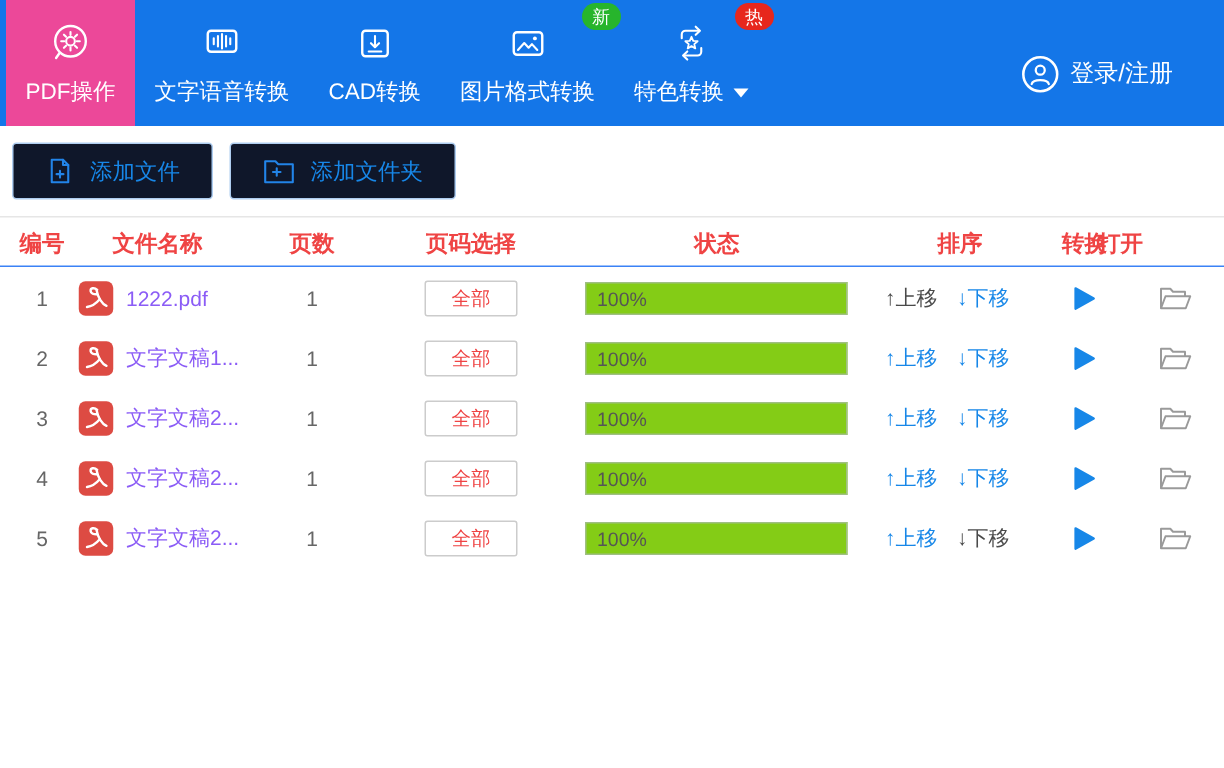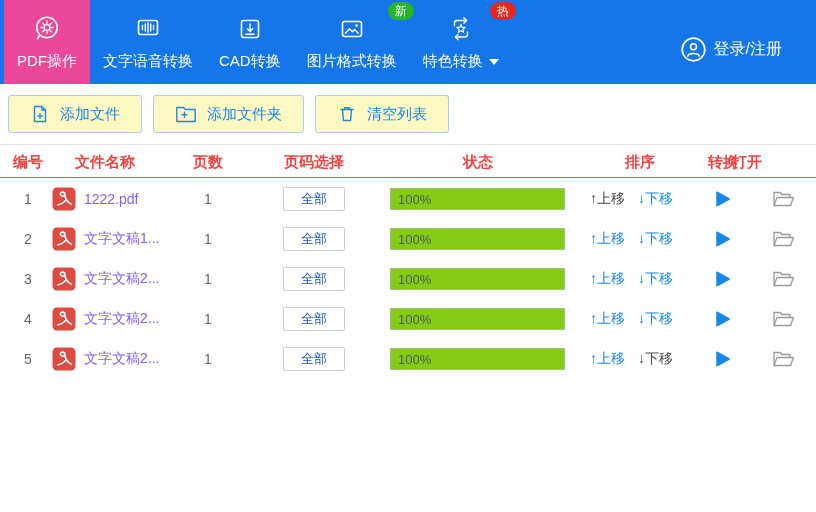--- a/index.html
+++ b/index.html
@@ -14,41 +14,41 @@
   .tab.active { background:#ec4899; }
   .tab-label { font-size:15px; white-space:nowrap; display:flex; align-items:center; }
   .tab-icon { height:32px; display:flex; align-items:center; }
   .badge { position:absolute; top:2px; right:-4px; height:18px; line-height:18px; padding:0 7px; border-radius:9px; font-size:12px; color:#fff; z-index:2; }
   .badge.new { background:#27b52c; }
   .badge.hot { background:#e7271d; }
   .caret { width:0; height:0; border-left:5px solid transparent; border-right:5px solid transparent; border-top:6px solid #fff; margin-left:6px; display:inline-block; }
   .login { position:absolute; right:34px; top:36px; display:flex; align-items:center; gap:7px; color:#fff; font-size:16px; cursor:pointer; }
   
   .toolbar { position:absolute; top:95px; left:8px; display:flex; gap:11px; }
-  .tbtn { display:flex; align-items:center; gap:10px; height:38px; padding:0 21px; background:#fef9c3; border:1px solid #aecdf0; border-radius:3px; color:#1787e8; font-size:15px; cursor:pointer; font-family:inherit; }
+  .tbtn { display:flex; align-items:center; gap:10px; height:38px; padding:0 21px; background:#0f172a; border:1px solid #aecdf0; border-radius:3px; color:#1787e8; font-size:15px; cursor:pointer; font-family:inherit; }
   .divider { position:absolute; top:144px; left:0; right:0; height:1px; background:#e6e6e6; }
   
   .thead { position:absolute; top:150px; left:0; right:0; height:28px; border-bottom:1px solid #3b82f6; font-size:15px; color:#ef4444; font-weight:bold; }
   .h { position:absolute; top:3px; white-space:nowrap; }
   .h-no      { left:0;   width:56px;  text-align:center; }
   .h-name    { left:75px; }
   .h-pages   { left:188px; width:40px; text-align:center; }
   .h-select  { left:283px; width:62px; text-align:center; }
   .h-status  { left:390px; width:176px; text-align:center; }
   .h-sort    { left:590px; width:100px; text-align:center; }
   .h-convert { left:690px; width:66px;  text-align:center; }
   .h-open    { left:714px; width:66px;  text-align:center; }
   .rows { position:absolute; top:179px; left:0; right:0; }
   .row { position:relative; height:40px; }
   .c { position:absolute; top:50%; transform:translateY(-50%); }
   .c-no { left:0; width:56px; text-align:center; color:#666; font-size:14px; }
   .c-icon { left:52px; width:24px; height:24px; }
   .c-name { left:84px; color:#8b5cf6; font-size:14px; white-space:nowrap; max-width:104px; overflow:hidden; }
   .c-pages { left:188px; width:40px; text-align:center; color:#666; font-size:14px; }
-  .c-select { left:283px; width:62px; height:24px; background:#fff; border:1px solid #ccc; border-radius:2px; color:#1d4ed8; font-size:13px; text-align:center; cursor:pointer; font-family:inherit; }
+  .c-select { left:283px; width:62px; height:24px; background:#fff; border:1px solid #ccc; border-radius:2px; color:#ef4444; font-size:13px; text-align:center; cursor:pointer; font-family:inherit; }
   .c-progress { left:390px; width:175px; height:22px; background:#84cc16; border:1px solid #9fbf83; display:flex; align-items:center; }
   .progress-label { padding-left:7px; font-size:13px; color:#555; }
   .c-sort { left:590px; width:100px; display:flex; gap:13px; font-size:14px; white-space:nowrap; }
   .c-sort a.enabled { color:#1787e8; cursor:pointer; }
   .c-sort a.disabled { color:#4a4a4a; }
   .c-play { left:690px; width:66px; display:flex; justify-content:center; background:none; border:none; cursor:pointer; }
   .c-open { left:750px; width:66px; display:flex; justify-content:center; cursor:pointer; }
   svg { display:block; }
 </style>
 </head>
@@ -147,30 +147,20 @@
     </button>
     <button class="tbtn">
       <span>
         <svg width="22" height="20" viewBox="0 0 22 20" fill="none" stroke="#2284e8" stroke-width="1.4" stroke-linecap="round" stroke-linejoin="round">
           <path d="M1.8 17.5v-14h6.8l1.9 2h9.7v12z"></path>
           <path d="M9.5 8.2v5M7 10.7h5"></path>
         </svg>
       </span>
       <span>添加文件夹</span>
     </button>
-    <button class="tbtn">
-      <span>
-        <svg width="20" height="20" viewBox="0 0 20 20" fill="none" stroke="#2284e8" stroke-width="1.4" stroke-linecap="round" stroke-linejoin="round">
-          <path d="M3.8 5.5h12.4"></path>
-          <path d="M7.5 5.5V3.8h5v1.7"></path>
-          <path d="M5.6 5.5l.8 11h7.2l.8-11"></path>
-        </svg>
-      </span>
-      <span>清空列表</span>
-    </button>
   </div>
 
   <div class="divider"></div>
 
   <div class="thead">
     <span class="h h-no">编号</span>
     <span class="h h-name">文件名称</span>
     <span class="h h-pages">页数</span>
     <span class="h h-select">页码选择</span>
     <span class="h h-status">状态</span>

